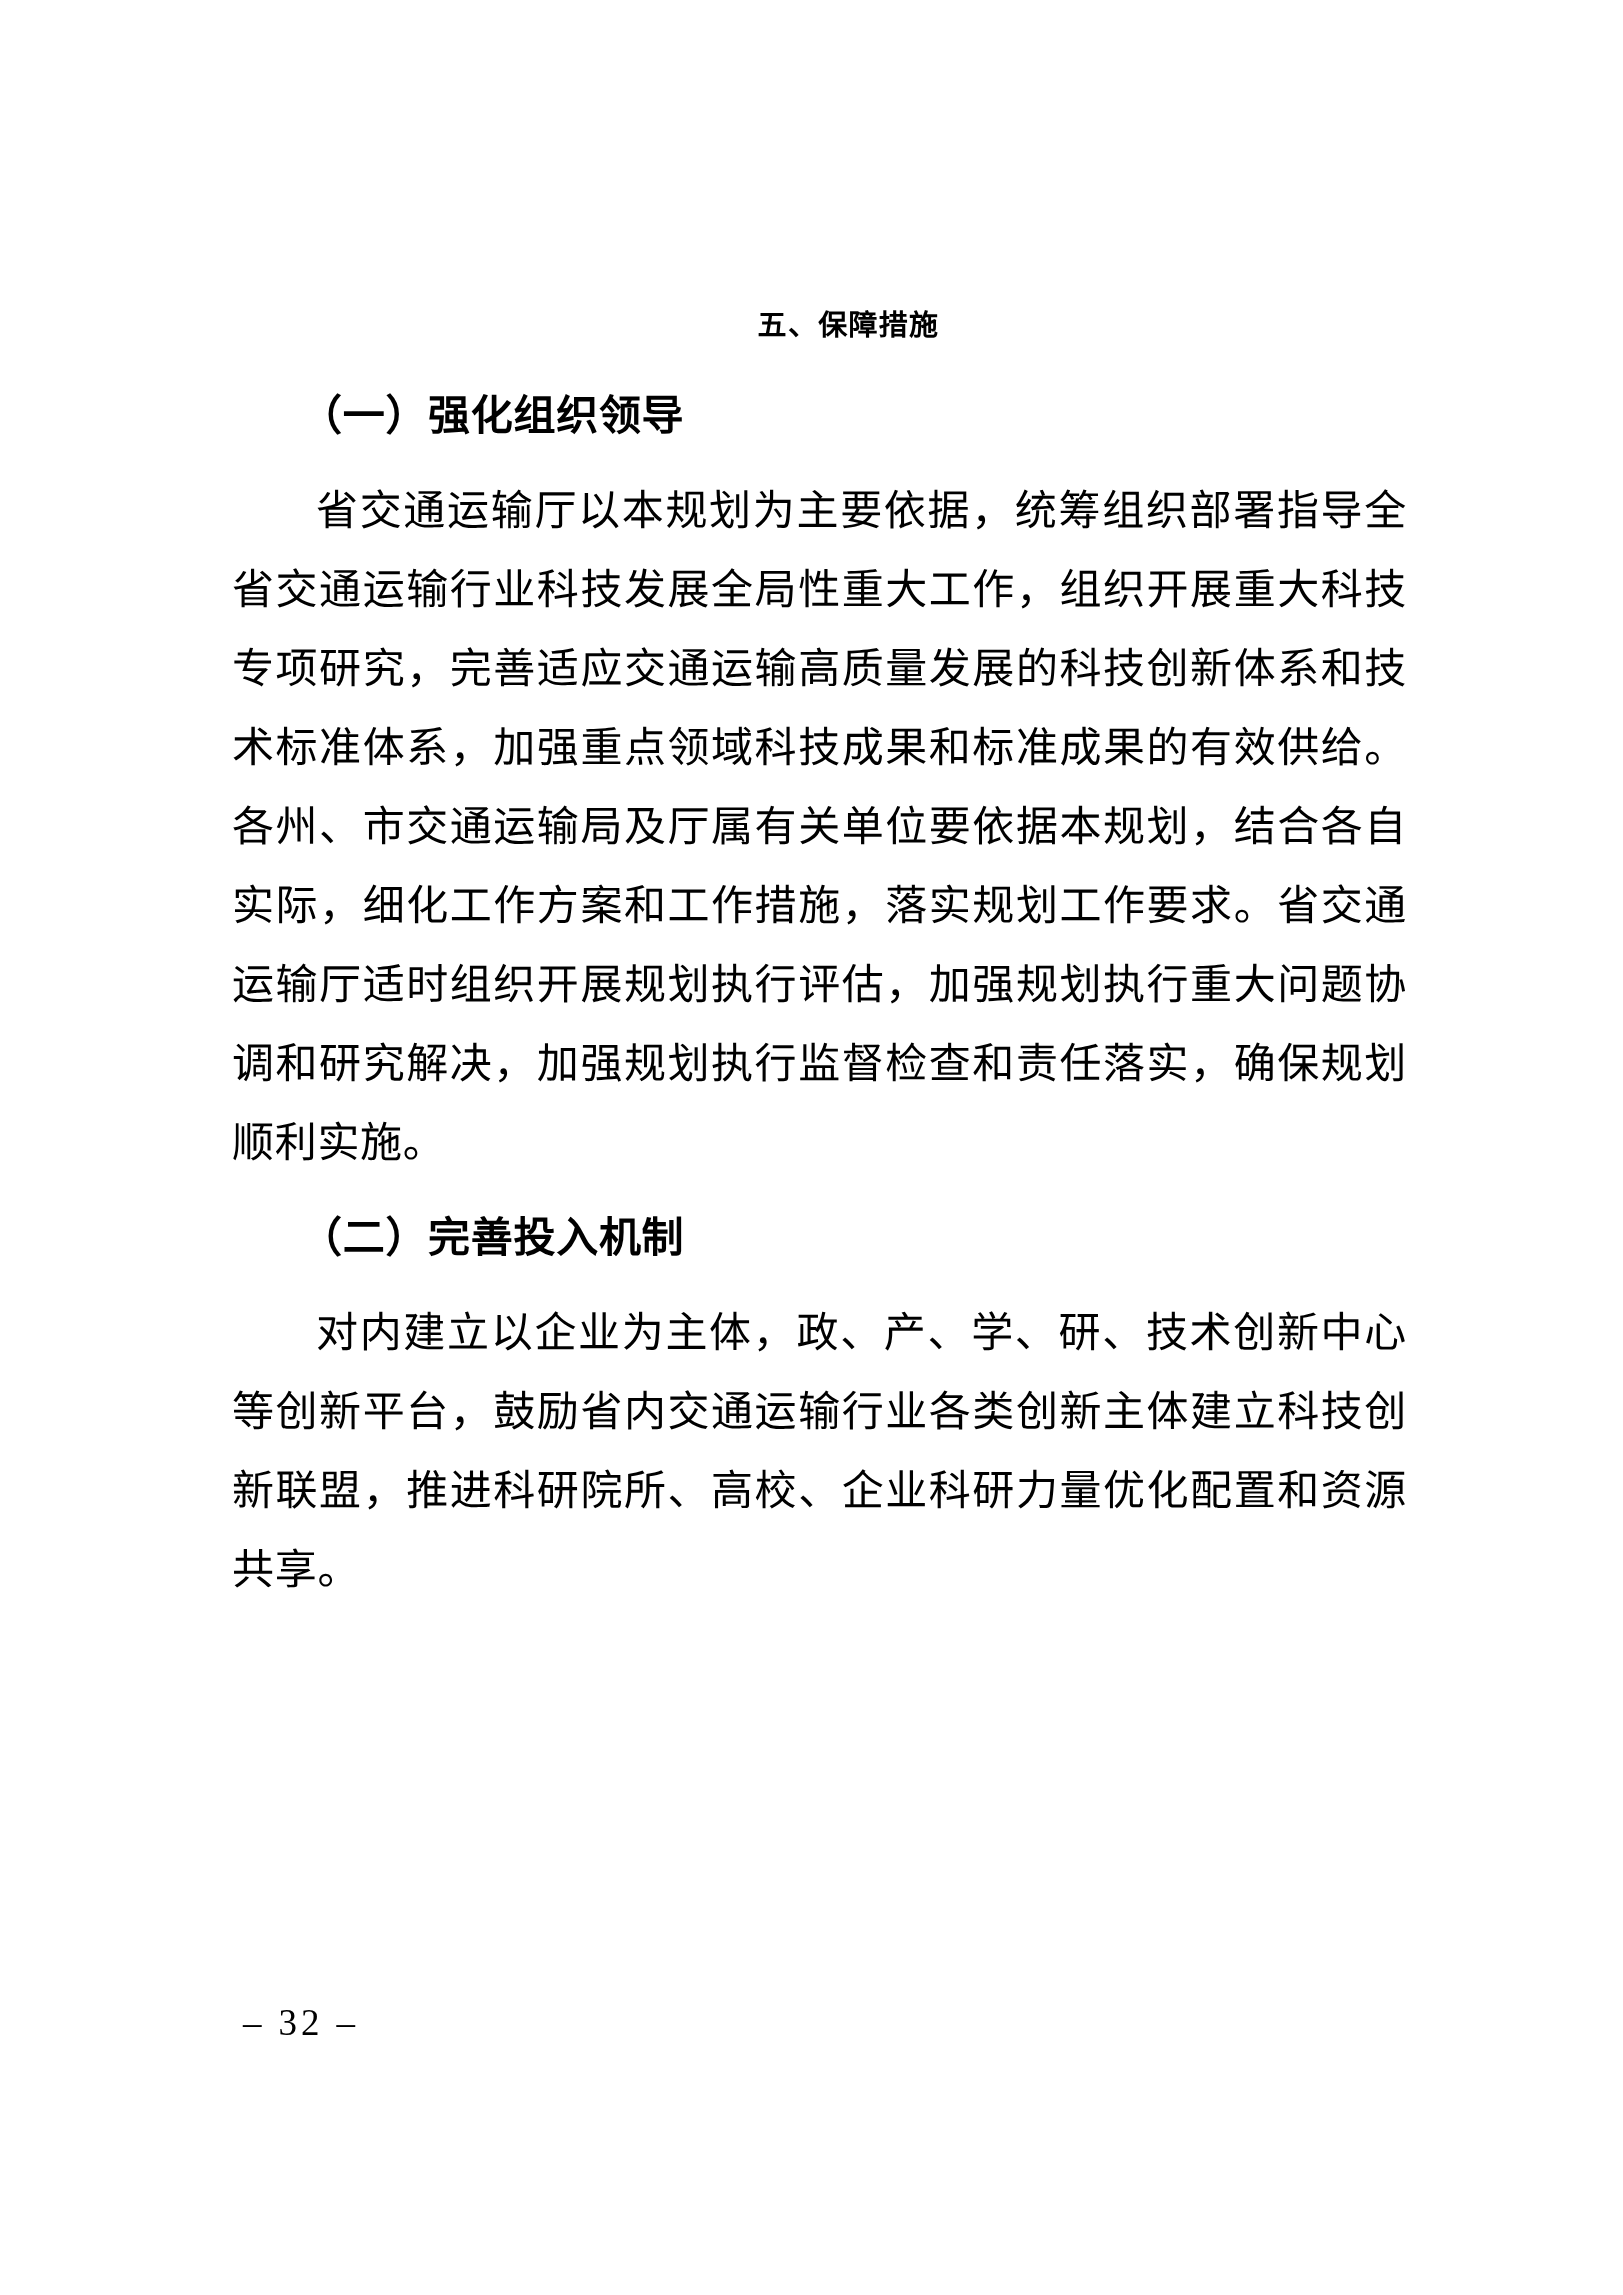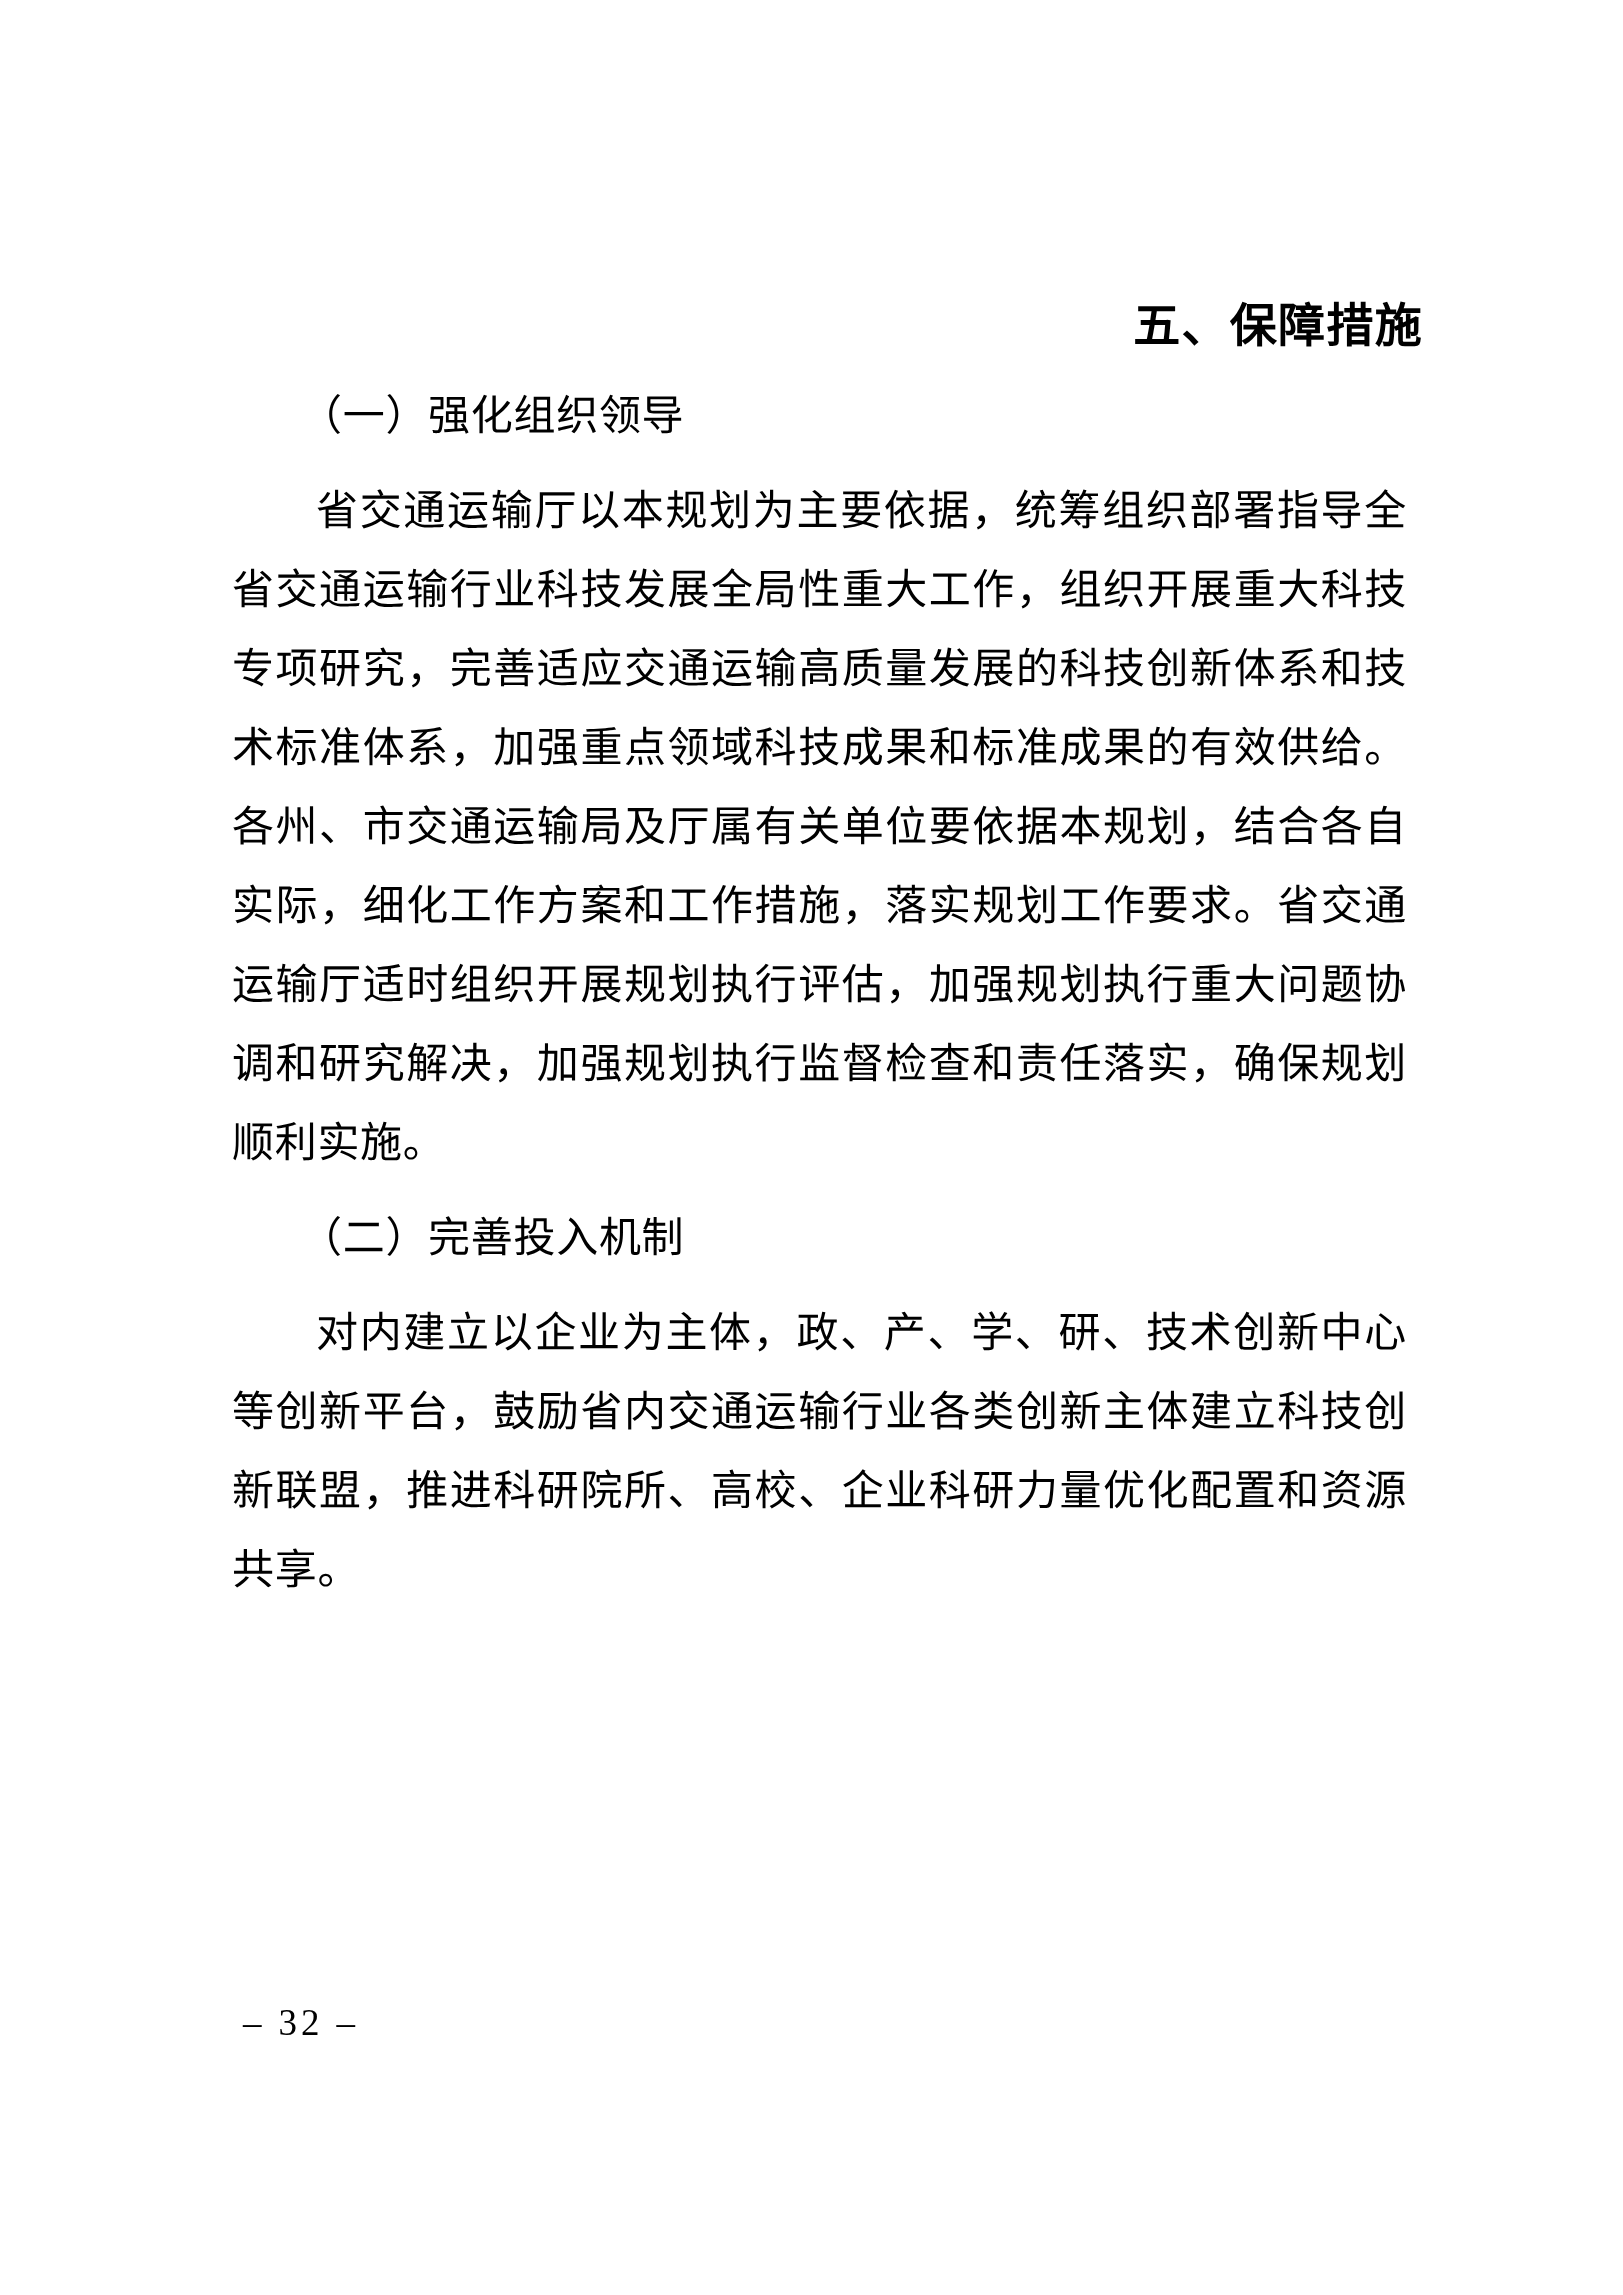--- a/index.html
+++ b/index.html
@@ -22,30 +22,30 @@
     width: 1207px;
     font-family: "Liberation Serif", "DejaVu Serif", serif;
     font-size: 42px;
     line-height: 79px;
     text-align: justify;
     text-justify: inter-character;
   }
   .doc-heading {
     font-family: "Liberation Sans", "DejaVu Sans", sans-serif;
     font-weight: 700;
-    font-size: 47px;
+    font-size: 29px;
     line-height: 79px;
     margin: 0 0 11.8px 0;
     text-indent: 2em;
-    text-align: right;
+    text-align: center;
     letter-spacing: 1.3px;
   }
   .doc-subheading {
     font-family: "Liberation Serif", "DejaVu Serif", serif;
-    font-weight: 400;
+    font-weight: 700;
     font-size: 42px;
     line-height: 79px;
     margin: 0;
     text-indent: 2em;
     text-align: left;
     letter-spacing: 0.7px;
   }
   .doc-paragraph {
     margin: 16px;
     text-indent: 2em;

